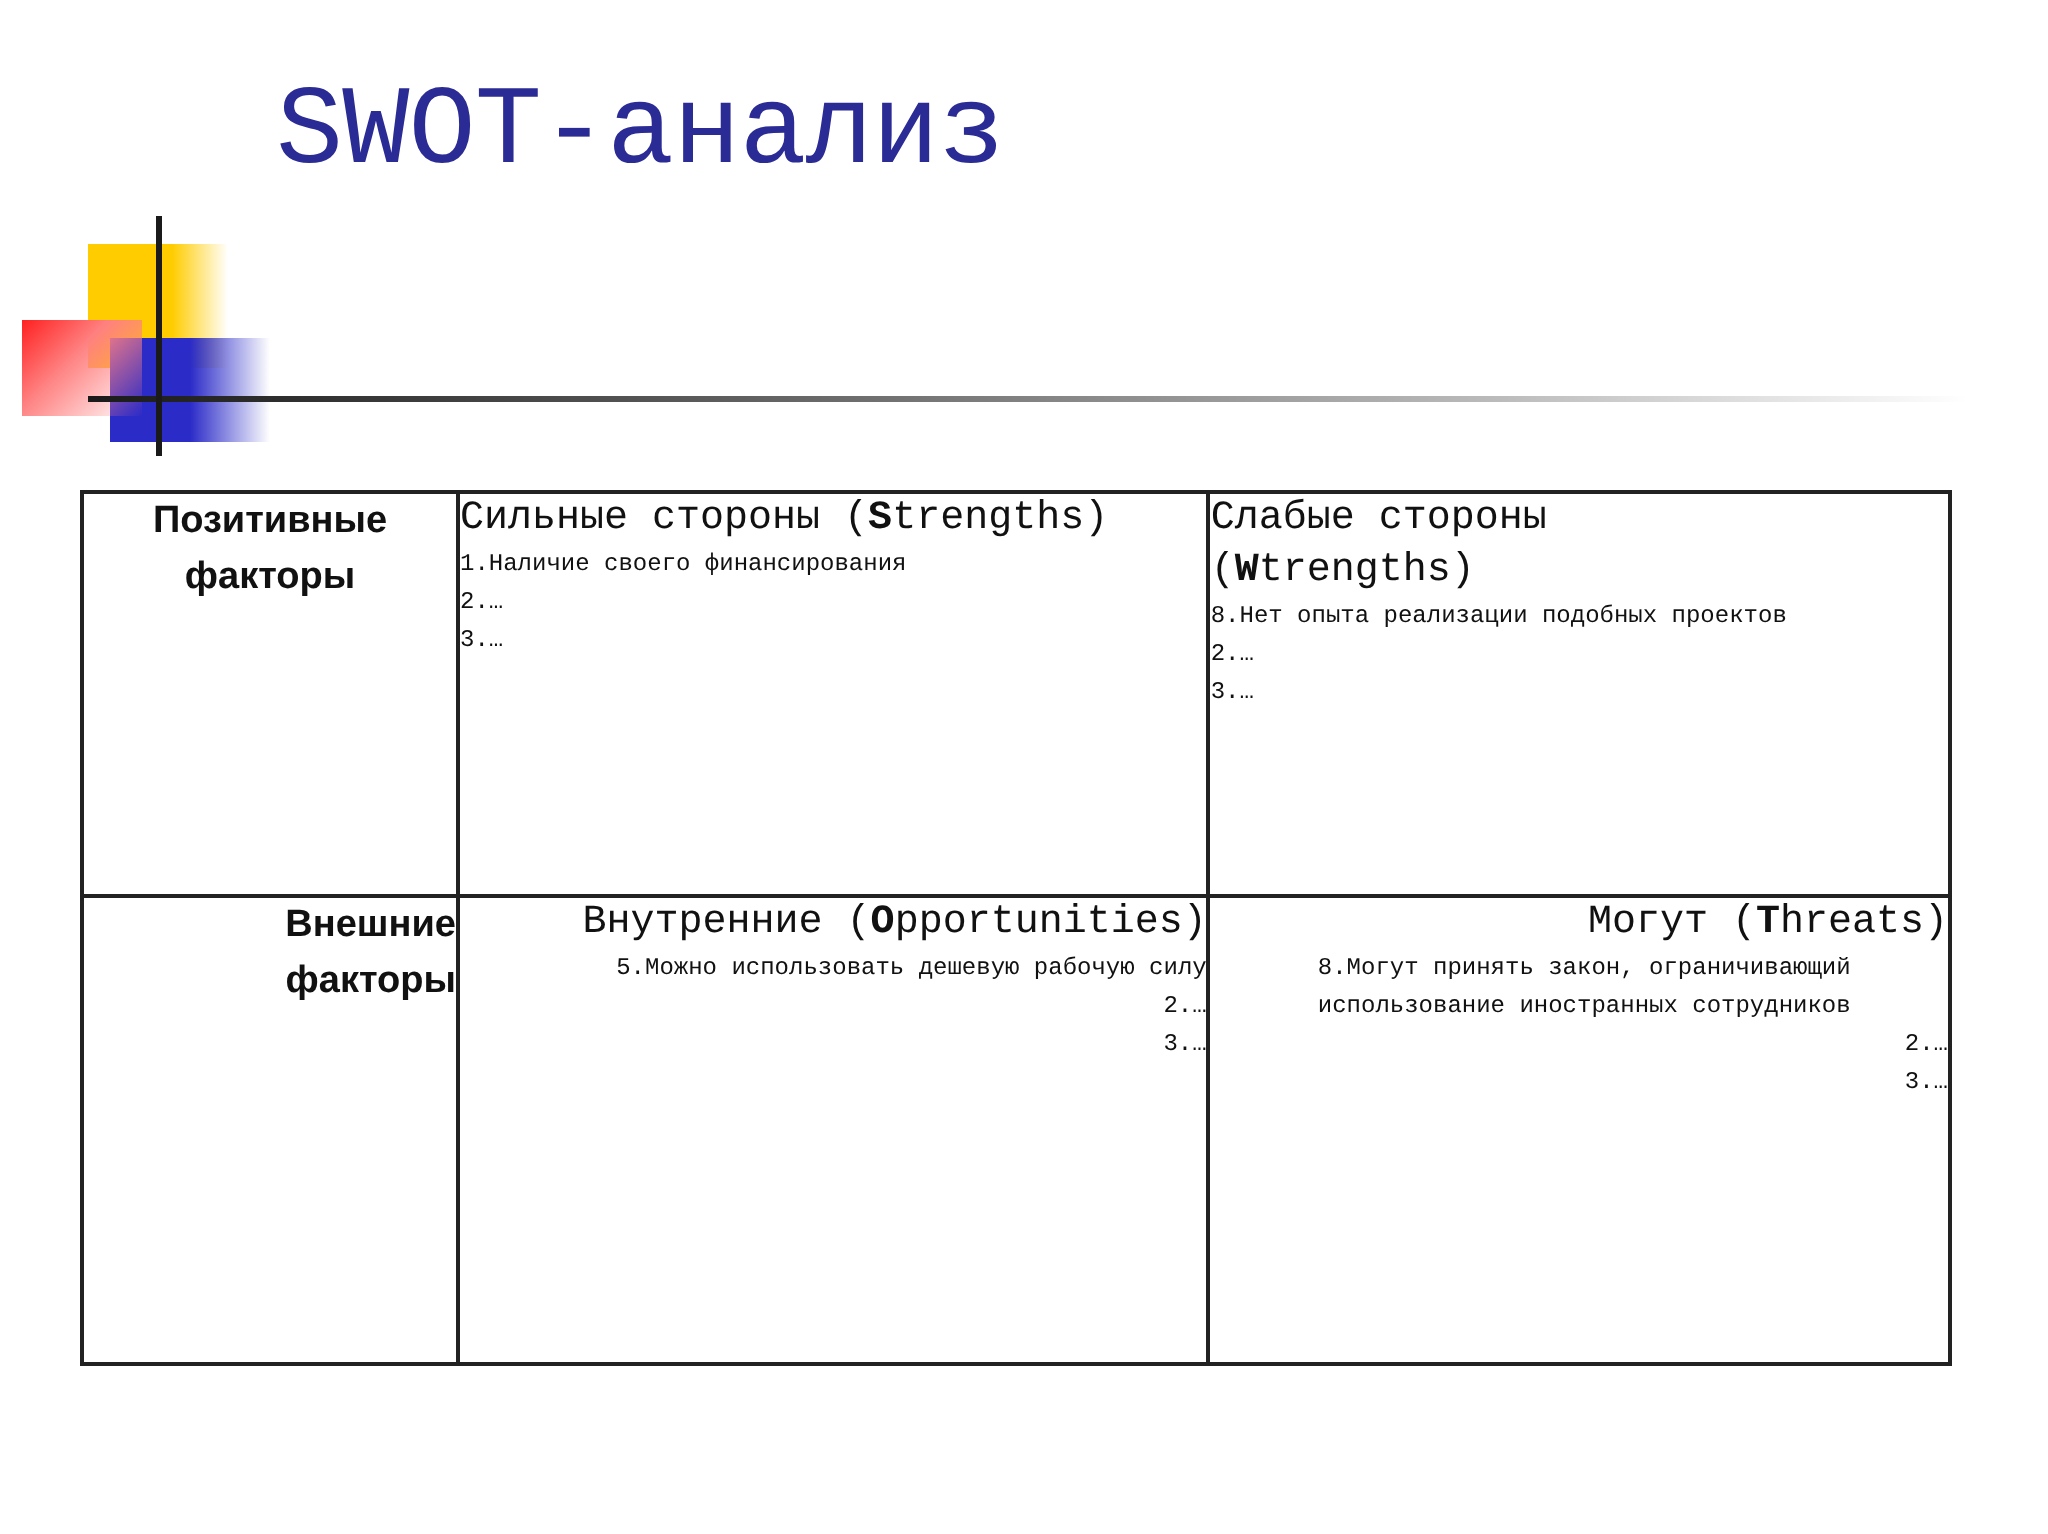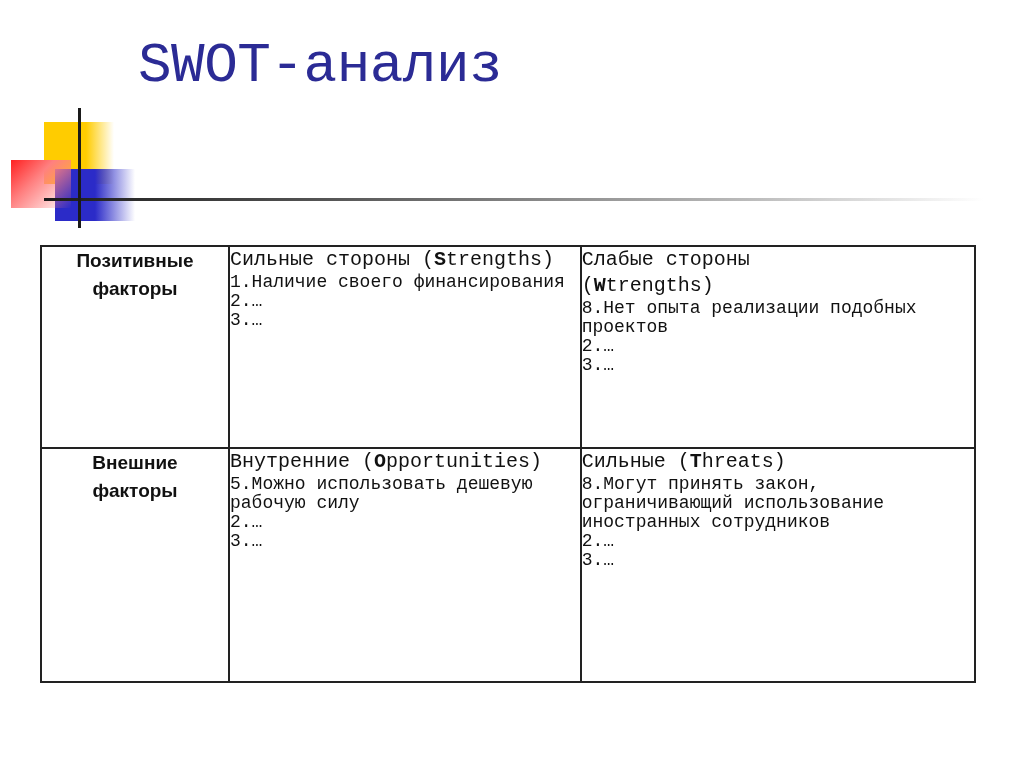--- a/index.html
+++ b/index.html
@@ -11,23 +11,23 @@
   .sq-blue { left:55px; top:169px; width:80px; height:52px; background:linear-gradient(to right, #2b2bc8 0%, #2b2bc8 50%, rgba(43,43,200,0) 100%); }
   .line-v { left:78px; top:108px; width:3px; height:120px; background:#1a1a1a; }
   .line-h { left:44px; top:198px; width:940px; height:3px; background:linear-gradient(to right, #1a1a1a 0%, #555 30%, #bbb 75%, rgba(255,255,255,0) 100%); }
 
   table.swot { position:absolute; left:40px; top:245px; width:936px; border-collapse:collapse; }
   table.swot td, table.swot th { border:2px solid #222; vertical-align:top; padding:0; }
   th.head { height:42px; font-family:"Liberation Sans", sans-serif; font-weight:bold; font-size:19px; text-align:center; vertical-align:middle; color:#111; }
   td.rowlabel { width:186px; font-family:"Liberation Sans", sans-serif; font-weight:bold; font-size:19px; text-align:center; vertical-align:middle; color:#111; line-height:28px; }
   td.cell { font-family:Liberation Mono, monospace; color:#111; padding:3px 6px; }
   .cell-title { font-size:20px; line-height:26px; }
-  .cell-item { font-size:18px; line-height:19px; }
+  .cell-item { font-size:12px; line-height:19px; }
   .row1 td { height:200px; }
-  .row2 td { height:232px; }
+  .row2 td { height:232px;text-align:right; }
   .c1 { width:366px; }
 </style>
 </head>
 <body>
 
 <div class="title">SWOT-анализ</div>
 
 <div class="deco sq-yellow"></div>
 <div class="deco sq-blue"></div>
 <div class="deco sq-red"></div>
@@ -59,20 +59,20 @@
       <div>Внешние</div>
       <div>факторы</div>
     </td>
     <td class="cell">
       <div class="cell-title"><span>Внутренние (</span><b>O</b><span>pportunities)</span></div>
       <div class="cell-item">5.Можно использовать дешевую рабочую силу</div>
       <div class="cell-item">2.…</div>
       <div class="cell-item">3.…</div>
     </td>
     <td class="cell">
-      <div class="cell-title"><span>Сильные (</span><b>T</b><span>hreats)</span></div>
+      <div class="cell-title"><span>Могут (</span><b>T</b><span>hreats)</span></div>
       <div class="cell-item" style="width:320px">8.Могут принять закон, ограничивающий использование иностранных сотрудников</div>
       <div class="cell-item">2.…</div>
       <div class="cell-item">3.…</div>
     </td>
   </tr>
 </tbody>
   </table>
 
 </body></html>

